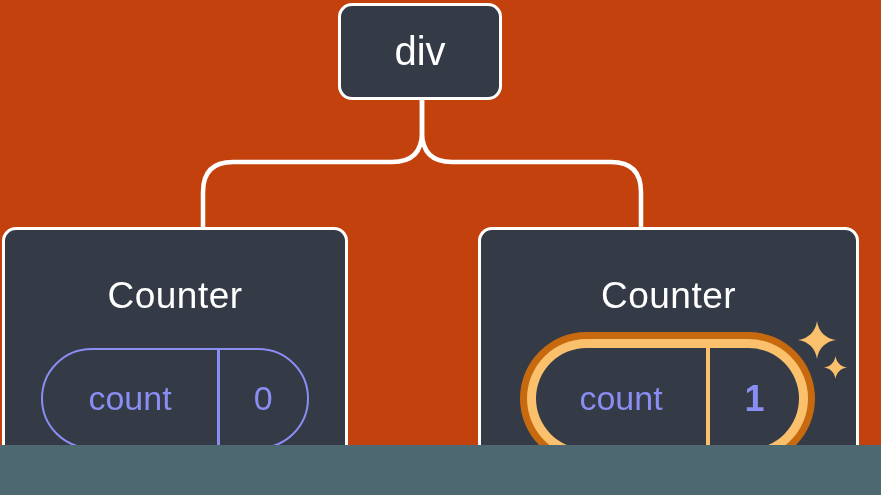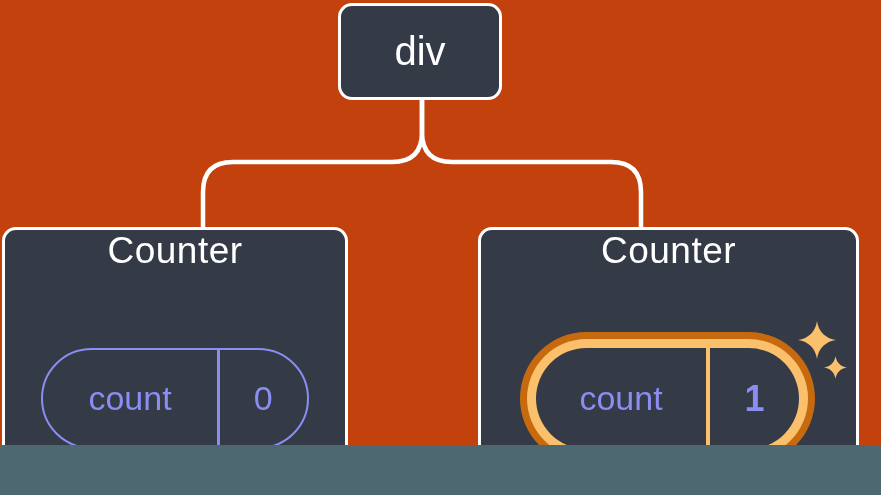--- a/index.html
+++ b/index.html
@@ -49,20 +49,21 @@
     position: absolute;
     box-sizing: border-box;
     background: #343A46;
     border: 3px solid #FFFFFF;
     border-radius: 14px;
   }
   .card-left  { left: 2px;   top: 227px; width: 346px; height: 263px; }
   .card-right { left: 478px; top: 227px; width: 381px; height: 263px; }
 
   .card-title {
+    margin-top: 45px;
     text-align: center;
     color: #FFFFFF;
     font-size: 37px;
     font-weight: 500;
     letter-spacing: 0.5px;
   }
 
   
   .state-pill {
     position: absolute;

